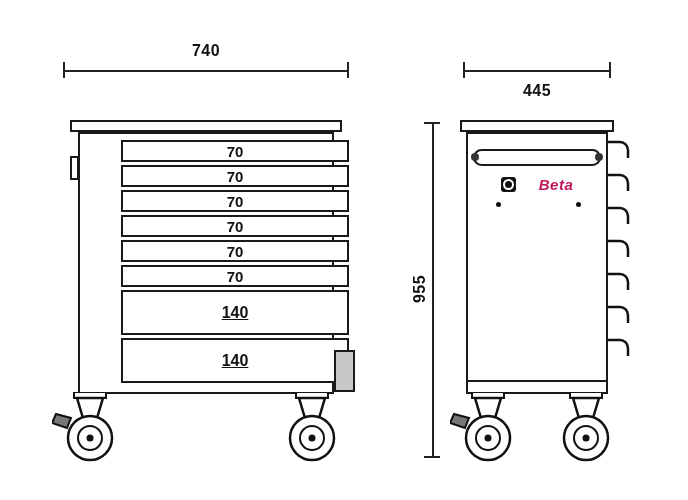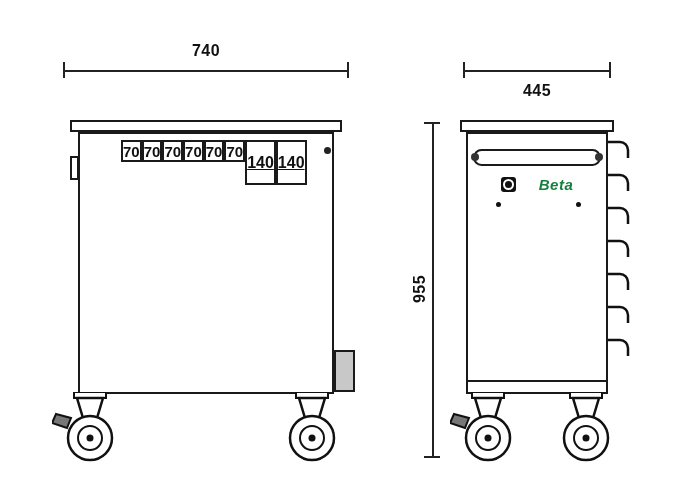--- a/index.html
+++ b/index.html
@@ -10,40 +10,40 @@
   .abs{position:absolute;}
   .dim-text{
     font-weight:bold;font-size:16px;text-align:center;color:#111;letter-spacing:0.5px;
   }
   .dim-line-h{border-top:2px solid #222;height:0;}
   .dim-line-v{border-left:2px solid #222;width:0;}
   .tick-v{width:0;border-left:2px solid #222;height:16px;}
   .tick-h{height:0;border-top:2px solid #222;width:16px;}
   .outline{border:2px solid #1a1a1a;background:#fff;box-sizing:border-box;}
   .thin-line{border-top:2px solid #1a1a1a;height:0;}
-  .drawer-stack{display:flex;flex-direction:row;padding-left:29px;}
+  .drawer-stack{display:flex;flex-direction:column;padding-left:29px;}
   .drawer{
     border:2px solid #1a1a1a;background:#fff;box-sizing:border-box;
     display:flex;align-items:center;justify-content:center;
     font-weight:bold;font-size:15px;margin-bottom:3px;
   }
   .drawer.tall{font-size:16px;text-decoration:underline;}
   .lock-dot{width:7px;height:7px;border-radius:50%;background:#222;}
   .small-dot{width:5px;height:5px;border-radius:50%;background:#111;}
   .handle-capsule{
     border:2.5px solid #1a1a1a;border-radius:9px;background:#fff;box-sizing:border-box;
   }
   .handle-end{width:8px;height:8px;border-radius:50%;background:#333;}
   .logo-row{display:flex;align-items:center;gap:4px;justify-content:center;}
   .logo-box{
     width:15px;height:15px;background:#111;border-radius:3px;
     display:flex;align-items:center;justify-content:center;
   }
   .logo-box .ring{width:7px;height:7px;border:2px solid #fff;border-radius:50%;}
-  .logo-text{font-weight:bold;font-style:italic;font-size:15px;color:#15803d;letter-spacing:0.5px;margin-left:19px;}
+  .logo-text{font-weight:bold;font-style:italic;font-size:15px;color:#be185d;letter-spacing:0.5px;margin-left:19px;}
   .accessory{background:#c8c8c8;border:2px solid #1a1a1a;box-sizing:border-box;}
   .rot-left{transform:rotate(-90deg);transform-origin:center center;}
 </style>
 </head>
 <body>
 
 <div id="canvas">
 
   <div class="abs dim-text" style="left:176px;top:42px;width:60px;">740</div>
   <div class="abs dim-line-h" style="left:63px;top:70px;width:286px;"></div>

